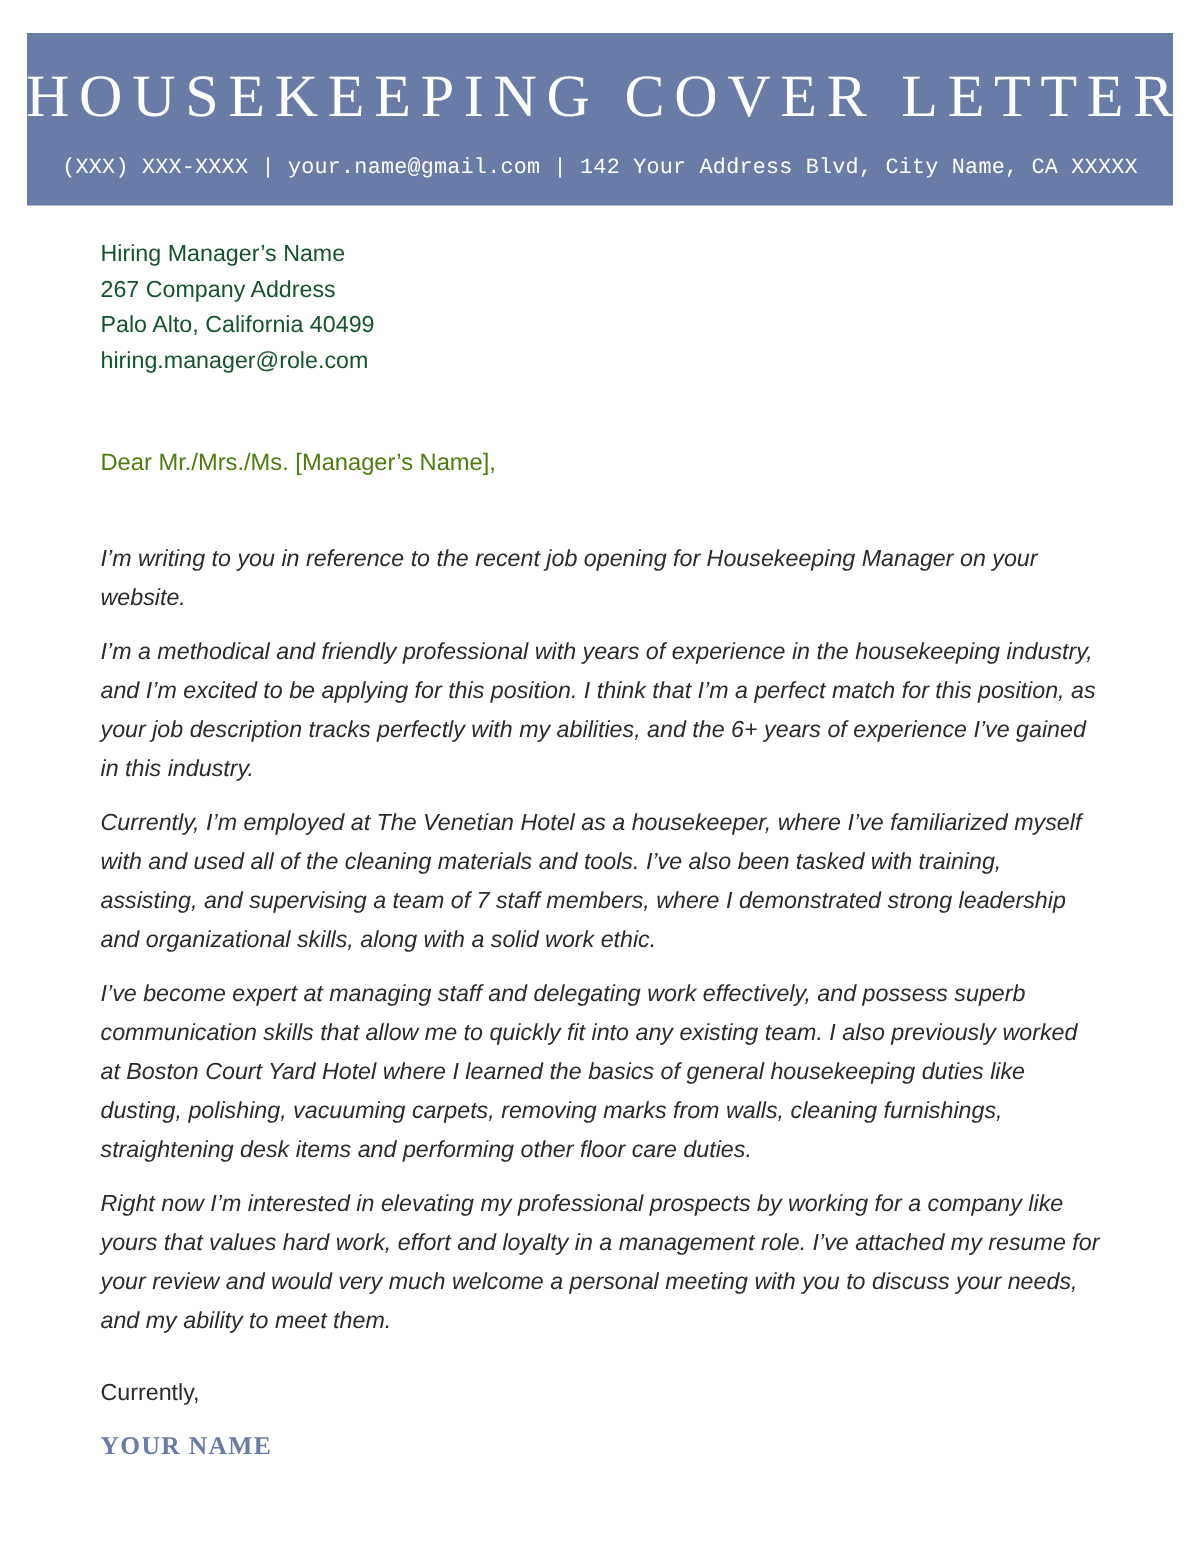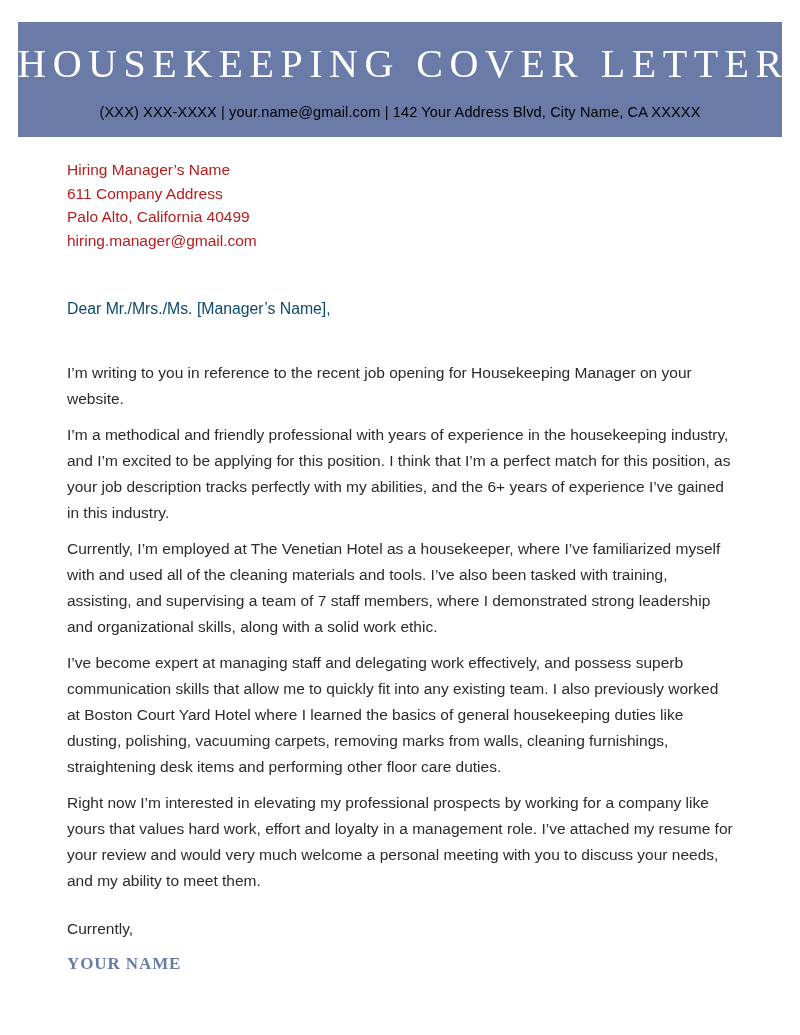--- a/index.html
+++ b/index.html
@@ -47,25 +47,25 @@
     color: #ffffff;
     letter-spacing: 6.5px;
     text-align: center;
     white-space: nowrap;
     margin: 0;
     padding-left: 6px;
   }
 
   .contact-line {
     margin-top: 16px;
-    font-family: Liberation Sans, sans-serif;
+    font-family: Liberation Mono, monospace;
     font-size: 14.5px;
     line-height: 18px;
     font-weight: 400;
-    color: #000000;
+    color: #ffffff;
     text-align: left;
     letter-spacing: 0.15px;
     white-space: nowrap;
   }
 
   
   .content {
     position: absolute;
     left: 67px;
     top: 158px;
@@ -81,34 +81,35 @@
 
   .recipient-block {
     margin: 0 0 0 0;
     padding: 0;
     list-style: none;
   }
 
   .recipient-line {
     font-size: 15.5px;
     line-height: 23.5px;
-    color: #b91c1c;
+    color: #14532d;
     margin: 0;
   }
 
   .salutation {
     margin: 45px 0 0 0;
     font-size: 15.8px;
     line-height: 24px;
-    color: #0c4a6e;
+    color: #4d7c0f;
   }
 
   .body-paragraphs {
     margin: 0;
     padding: 0;
+    font-style: italic;
   }
 
   .body-par {
     font-size: 15.5px;
     line-height: 26px;
     color: #2b2b2b;
     margin: 0;
     padding: 0;
     text-align: left;
   }
@@ -144,23 +145,23 @@
   <div class="header-band">
     <h1 class="doc-title">HOUSEKEEPING COVER LETTER</h1>
     <div class="contact-line">(XXX) XXX-XXXX | your.name@gmail.com | 142 Your Address Blvd, City Name, CA XXXXX</div>
   </div>
 
   <div class="content">
 
 
     <div class="recipient-block">
       <div class="recipient-line">Hiring Manager’s Name</div>
-      <div class="recipient-line">611 Company Address</div>
+      <div class="recipient-line">267 Company Address</div>
       <div class="recipient-line">Palo Alto, California 40499</div>
-      <div class="recipient-line">hiring.manager@gmail.com</div>
+      <div class="recipient-line">hiring.manager@role.com</div>
     </div>
 
     <div class="salutation">Dear Mr./Mrs./Ms. [Manager’s Name],</div>
 
     <div class="body-paragraphs">
       <p class="body-par">I’m writing to you in reference to the recent job opening for Housekeeping Manager on your website.</p>
       <p class="body-par">I’m a methodical and friendly professional with years of experience in the housekeeping industry, and I’m excited to be applying for this position. I think that I’m a perfect match for this position, as your job description tracks perfectly with my abilities, and the 6+ years of experience I’ve gained in this industry.</p>
       <p class="body-par">Currently, I’m employed at The Venetian Hotel as a housekeeper, where I’ve familiarized myself with and used all of the cleaning materials and tools. I’ve also been tasked with training, assisting, and supervising a team of 7 staff members, where I demonstrated strong leadership and organizational skills, along with a solid work ethic.</p>
       <p class="body-par">I’ve become expert at managing staff and delegating work effectively, and possess superb communication skills that allow me to quickly fit into any existing team. I also previously worked at Boston Court Yard Hotel where I learned the basics of general housekeeping duties like dusting, polishing, vacuuming carpets, removing marks from walls, cleaning furnishings, straightening desk items and performing other floor care duties.</p>
       <p class="body-par">Right now I’m interested in elevating my professional prospects by working for a company like yours that values hard work, effort and loyalty in a management role. I’ve attached my resume for your review and would very much welcome a personal meeting with you to discuss your needs, and my ability to meet them.</p>

